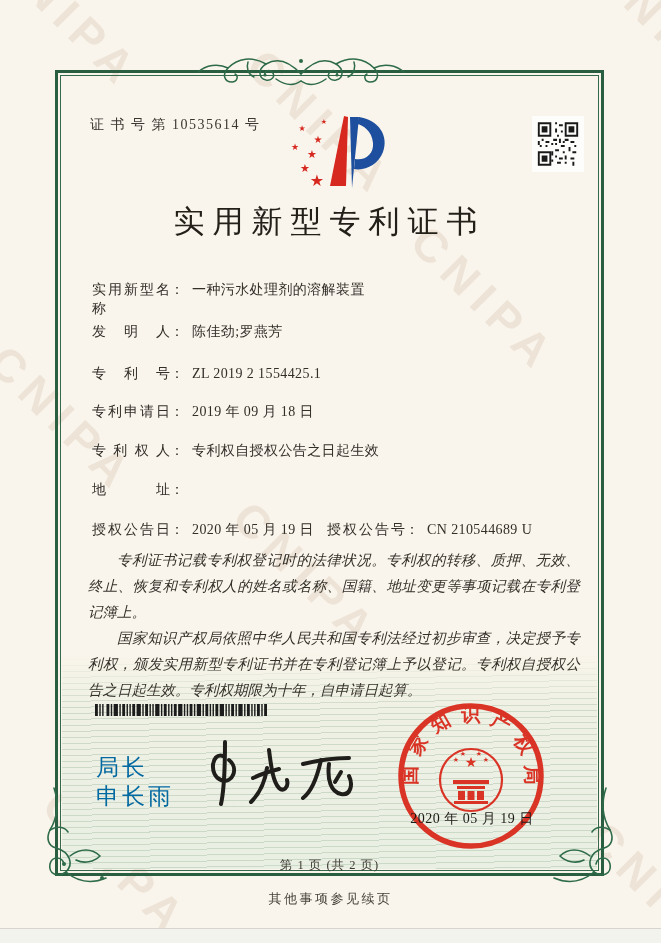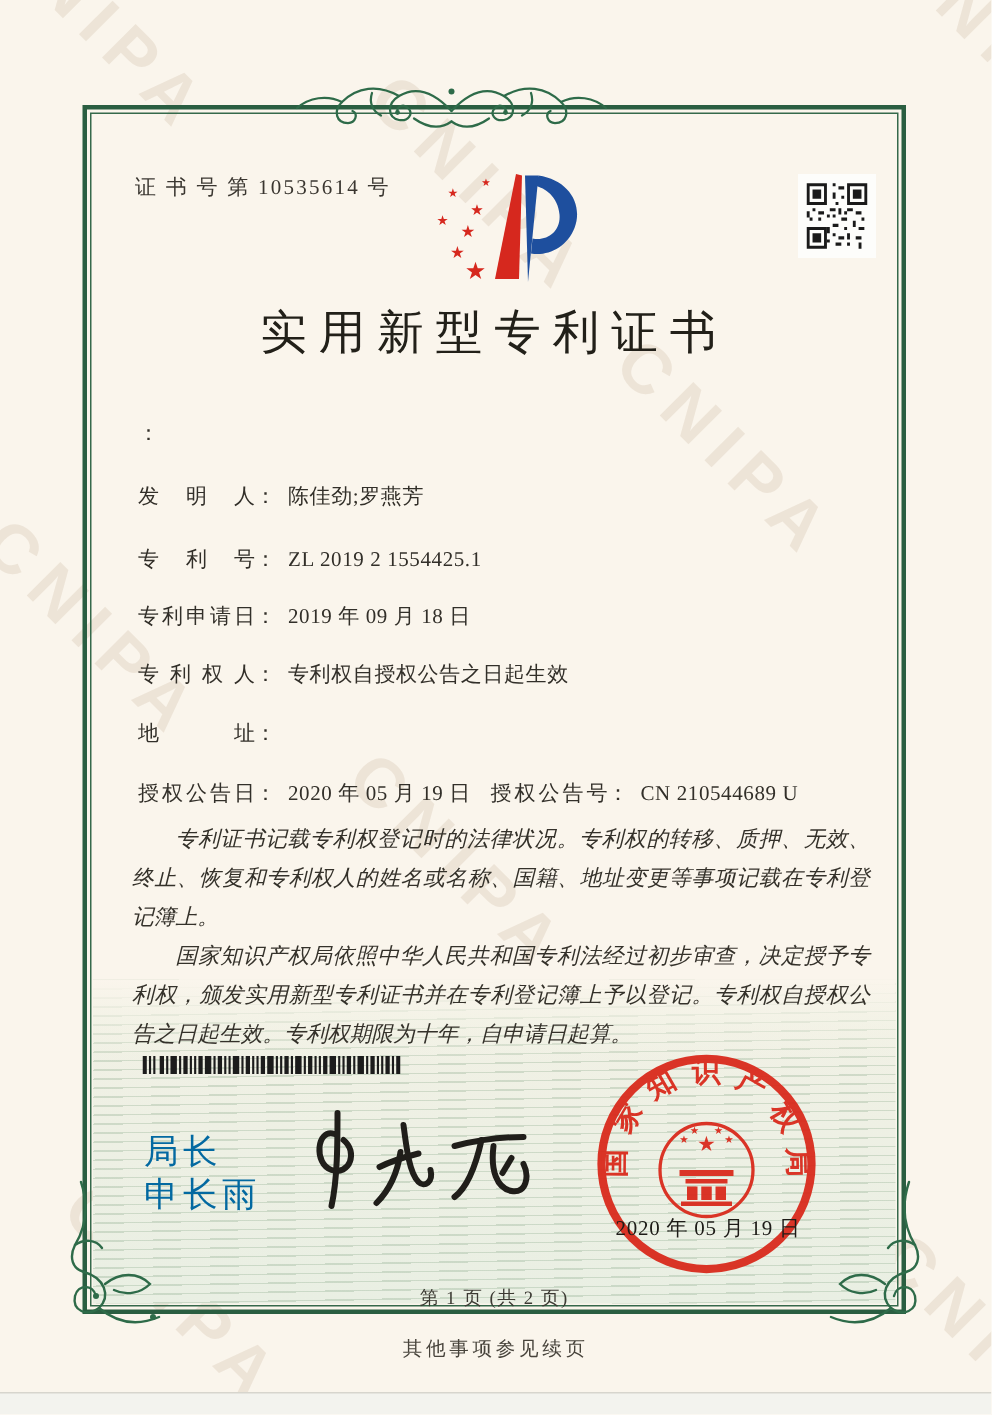--- a/index.html
+++ b/index.html
@@ -124,21 +124,23 @@
         M14,13h2v1h-2z M18,14h1v2h-1z M21,13h1v1h-1z M11,15h2v1h-2z M15,16h1v1h-1z
         M20,16h2v1h-2z M11,18h1v1h-1z M13,19h2v1h-2z M16,18h1v2h-1z M19,19h2v1h-2z
         M12,21h2v1h-2z M16,21h1v1h-1z M20,21h1v2h-1z M15,11h1v1h-1z M9,12h1v1h-1z
         M9,16h1v2h-1z M9,20h1v1h-1z M2,11h1v2h-1z M4,10h1v1h-1z M6,11h2v1h-2z M3,13h1v1h-1z M6,13h1v1h-1z"></path>
     </svg>
   </div>
 
   <div class="abs title">实用新型专利证书</div>
 
   <div class="field" style="top:280px">
-      <span class="fcolon">：</span>
+    <span class="flabel">实用新型名称</span>
+      <span class="fcolon">：</span>
+    <span class="fvalue">一种污水处理剂的溶解装置</span>
   </div>
   <div class="field" style="top:322px">
     <span class="flabel">发明人</span>
       <span class="fcolon">：</span>
     <span class="fvalue">陈佳劲;罗燕芳</span>
   </div>
   <div class="field" style="top:364px">
     <span class="flabel">专利号</span>
       <span class="fcolon">：</span>
     <span class="fvalue">ZL 2019 2 1554425.1</span>

